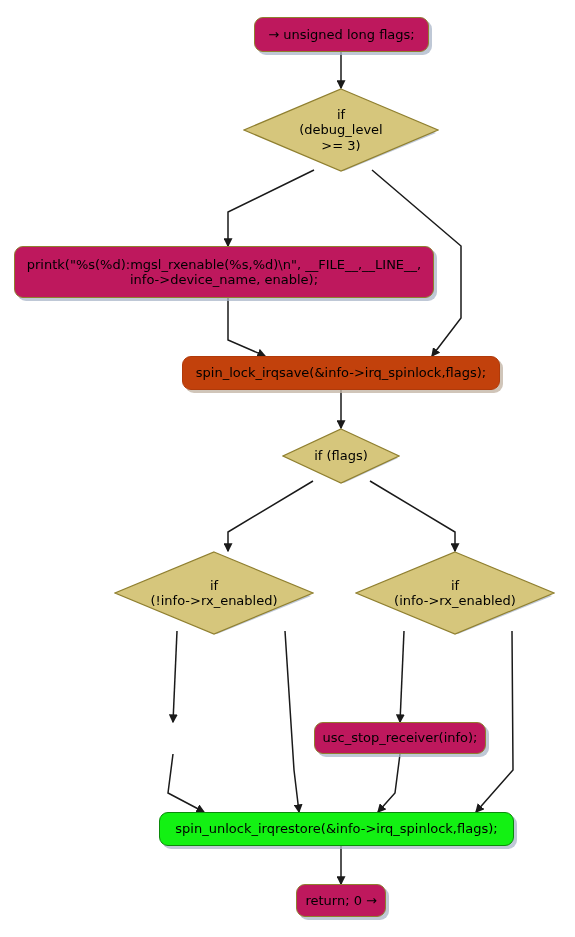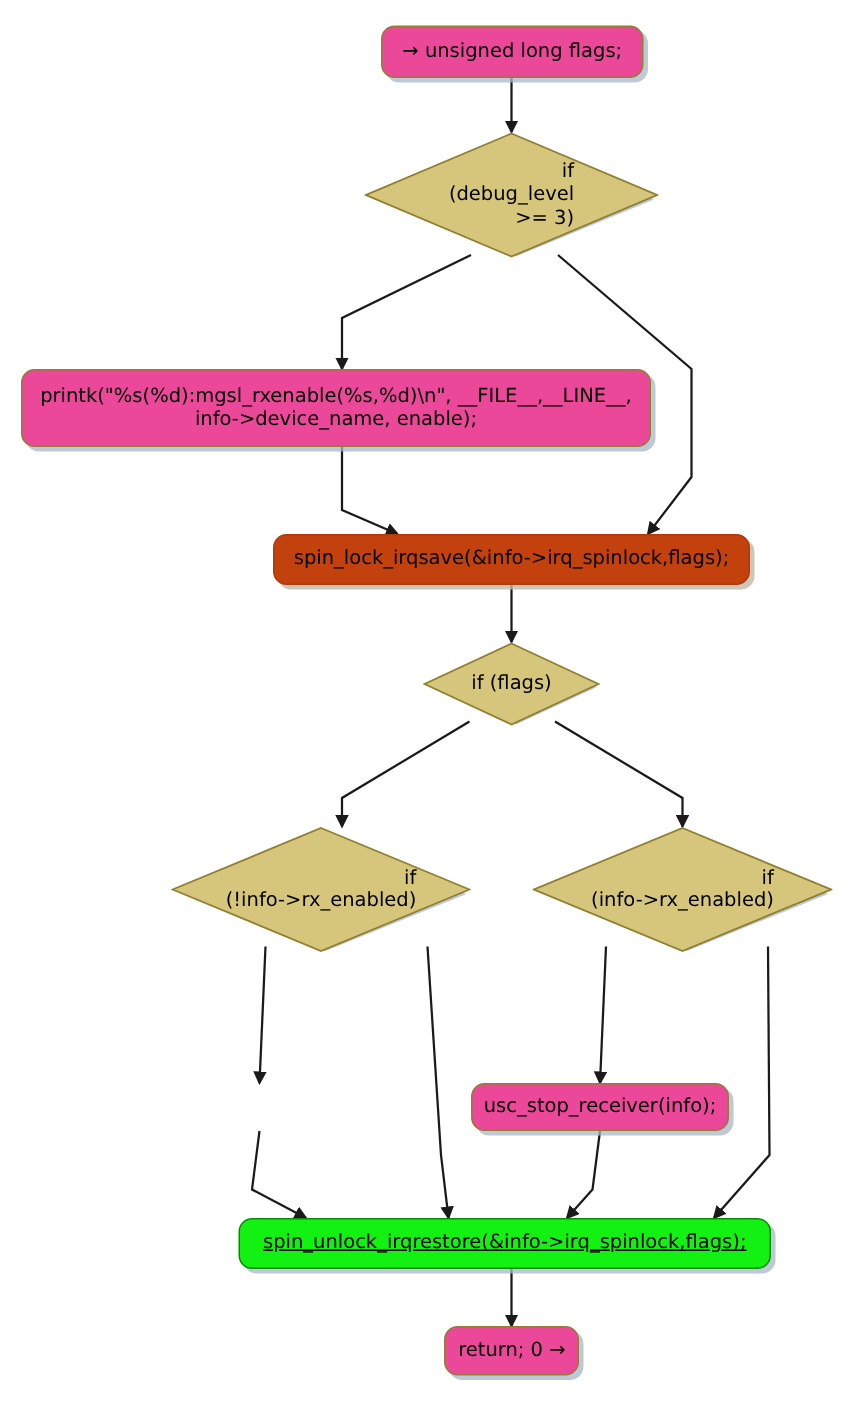--- a/index.html
+++ b/index.html
@@ -35,53 +35,51 @@
     justify-content: center;
     text-align: center;
     line-height: 1.18;
     color: #000000;
     white-space: pre-line;
   }
   
   .box {
     border: 1.4px solid #8f7f2f;
     border-radius: 9px;
-    background: #ec4899;
+    background: #be185d;
     box-shadow: 3px 3px 0 rgba(170,182,200,0.75);
     padding: 4px 8px;
   }
   .box.red {
     background: #c2410c;
     border-color: #b03a0a;
     box-shadow: 3px 3px 0 rgba(196,182,168,0.8);
   }
   .box.green {
     background: #13f113;
     border-color: #0b8a0b;
     box-shadow: 3px 3px 0 rgba(170,182,200,0.75);
-    text-decoration: underline;
   }
   
   .diamond {
     background: transparent;
     border: none;
     box-shadow: none;
     padding: 0;
   }
   .diamond .dshape {
     position: absolute;
     left: 0; top: 0;
     width: 100%;
     height: 100%;
   }
   .diamond .dlabel {
     position: relative;
     z-index: 2;
     pointer-events: none;
-    text-align: right;
   }
   .fs13 { font-size: 13px; }
 </style>
 </head>
 <body>
 
 <div id="flowchart">
 
   <svg id="edge-layer" viewBox="0 0 575 937" width="575" height="937" xmlns="http://www.w3.org/2000/svg">
     <defs>

